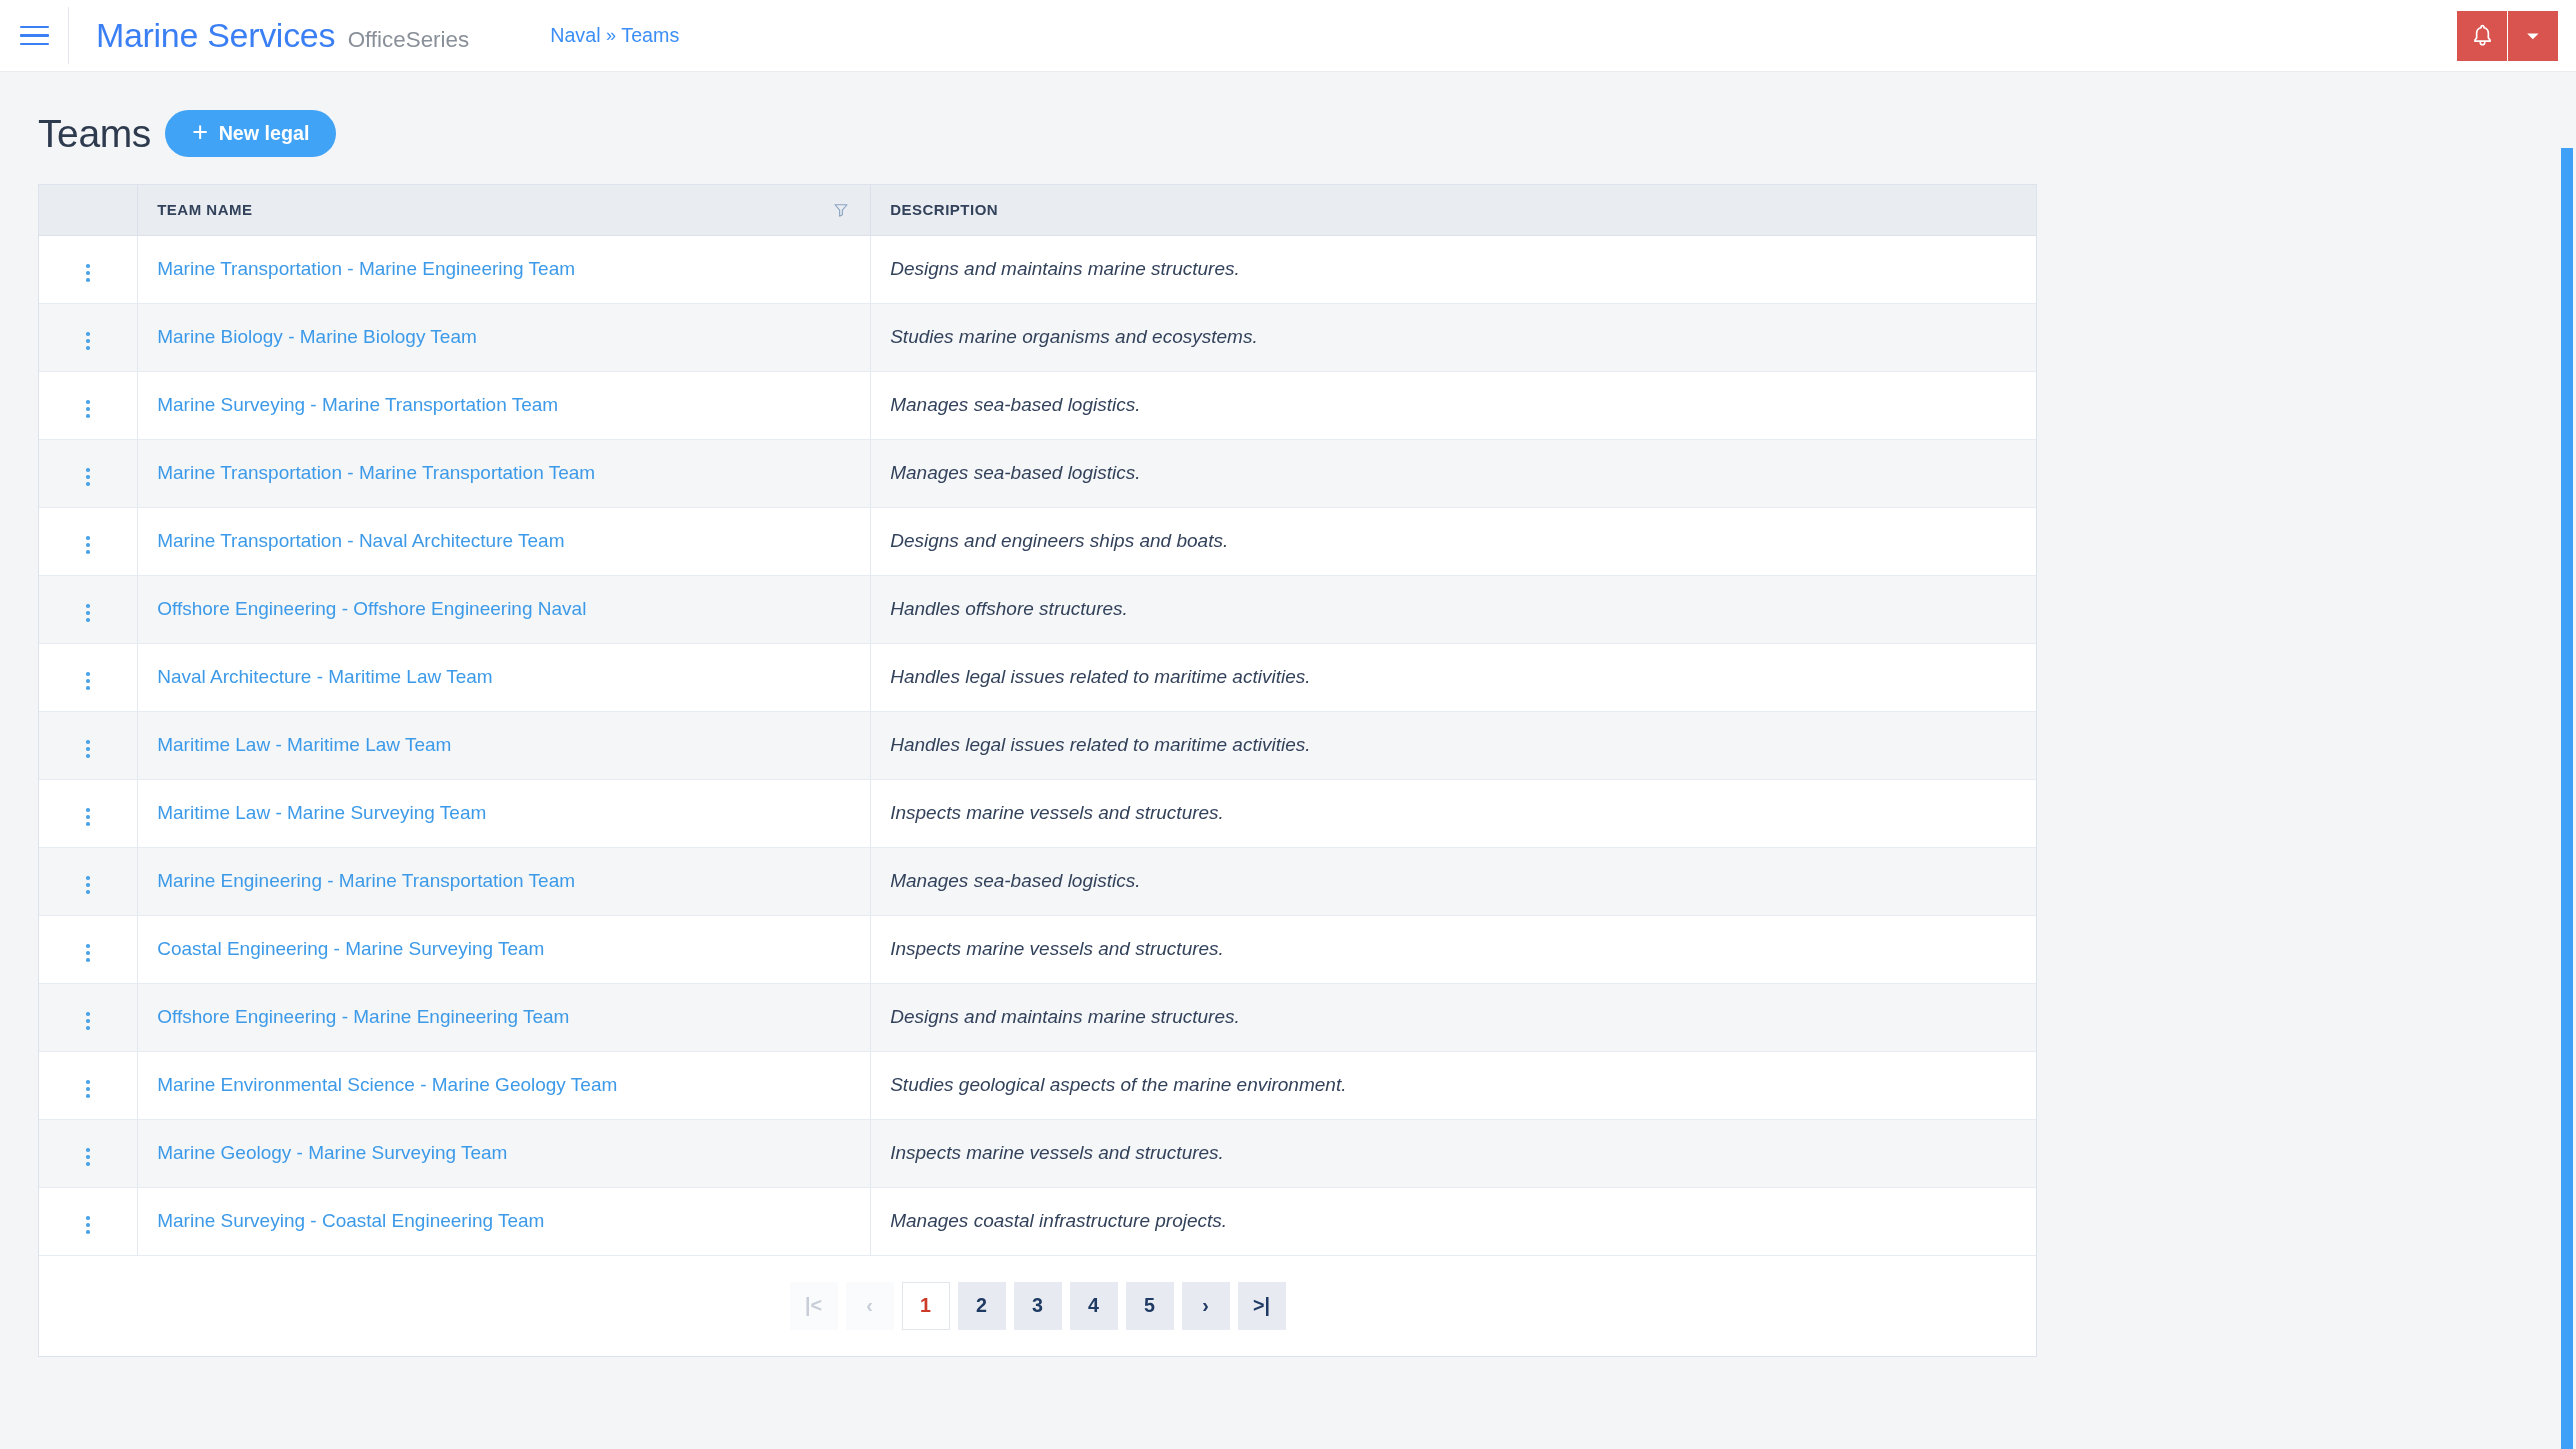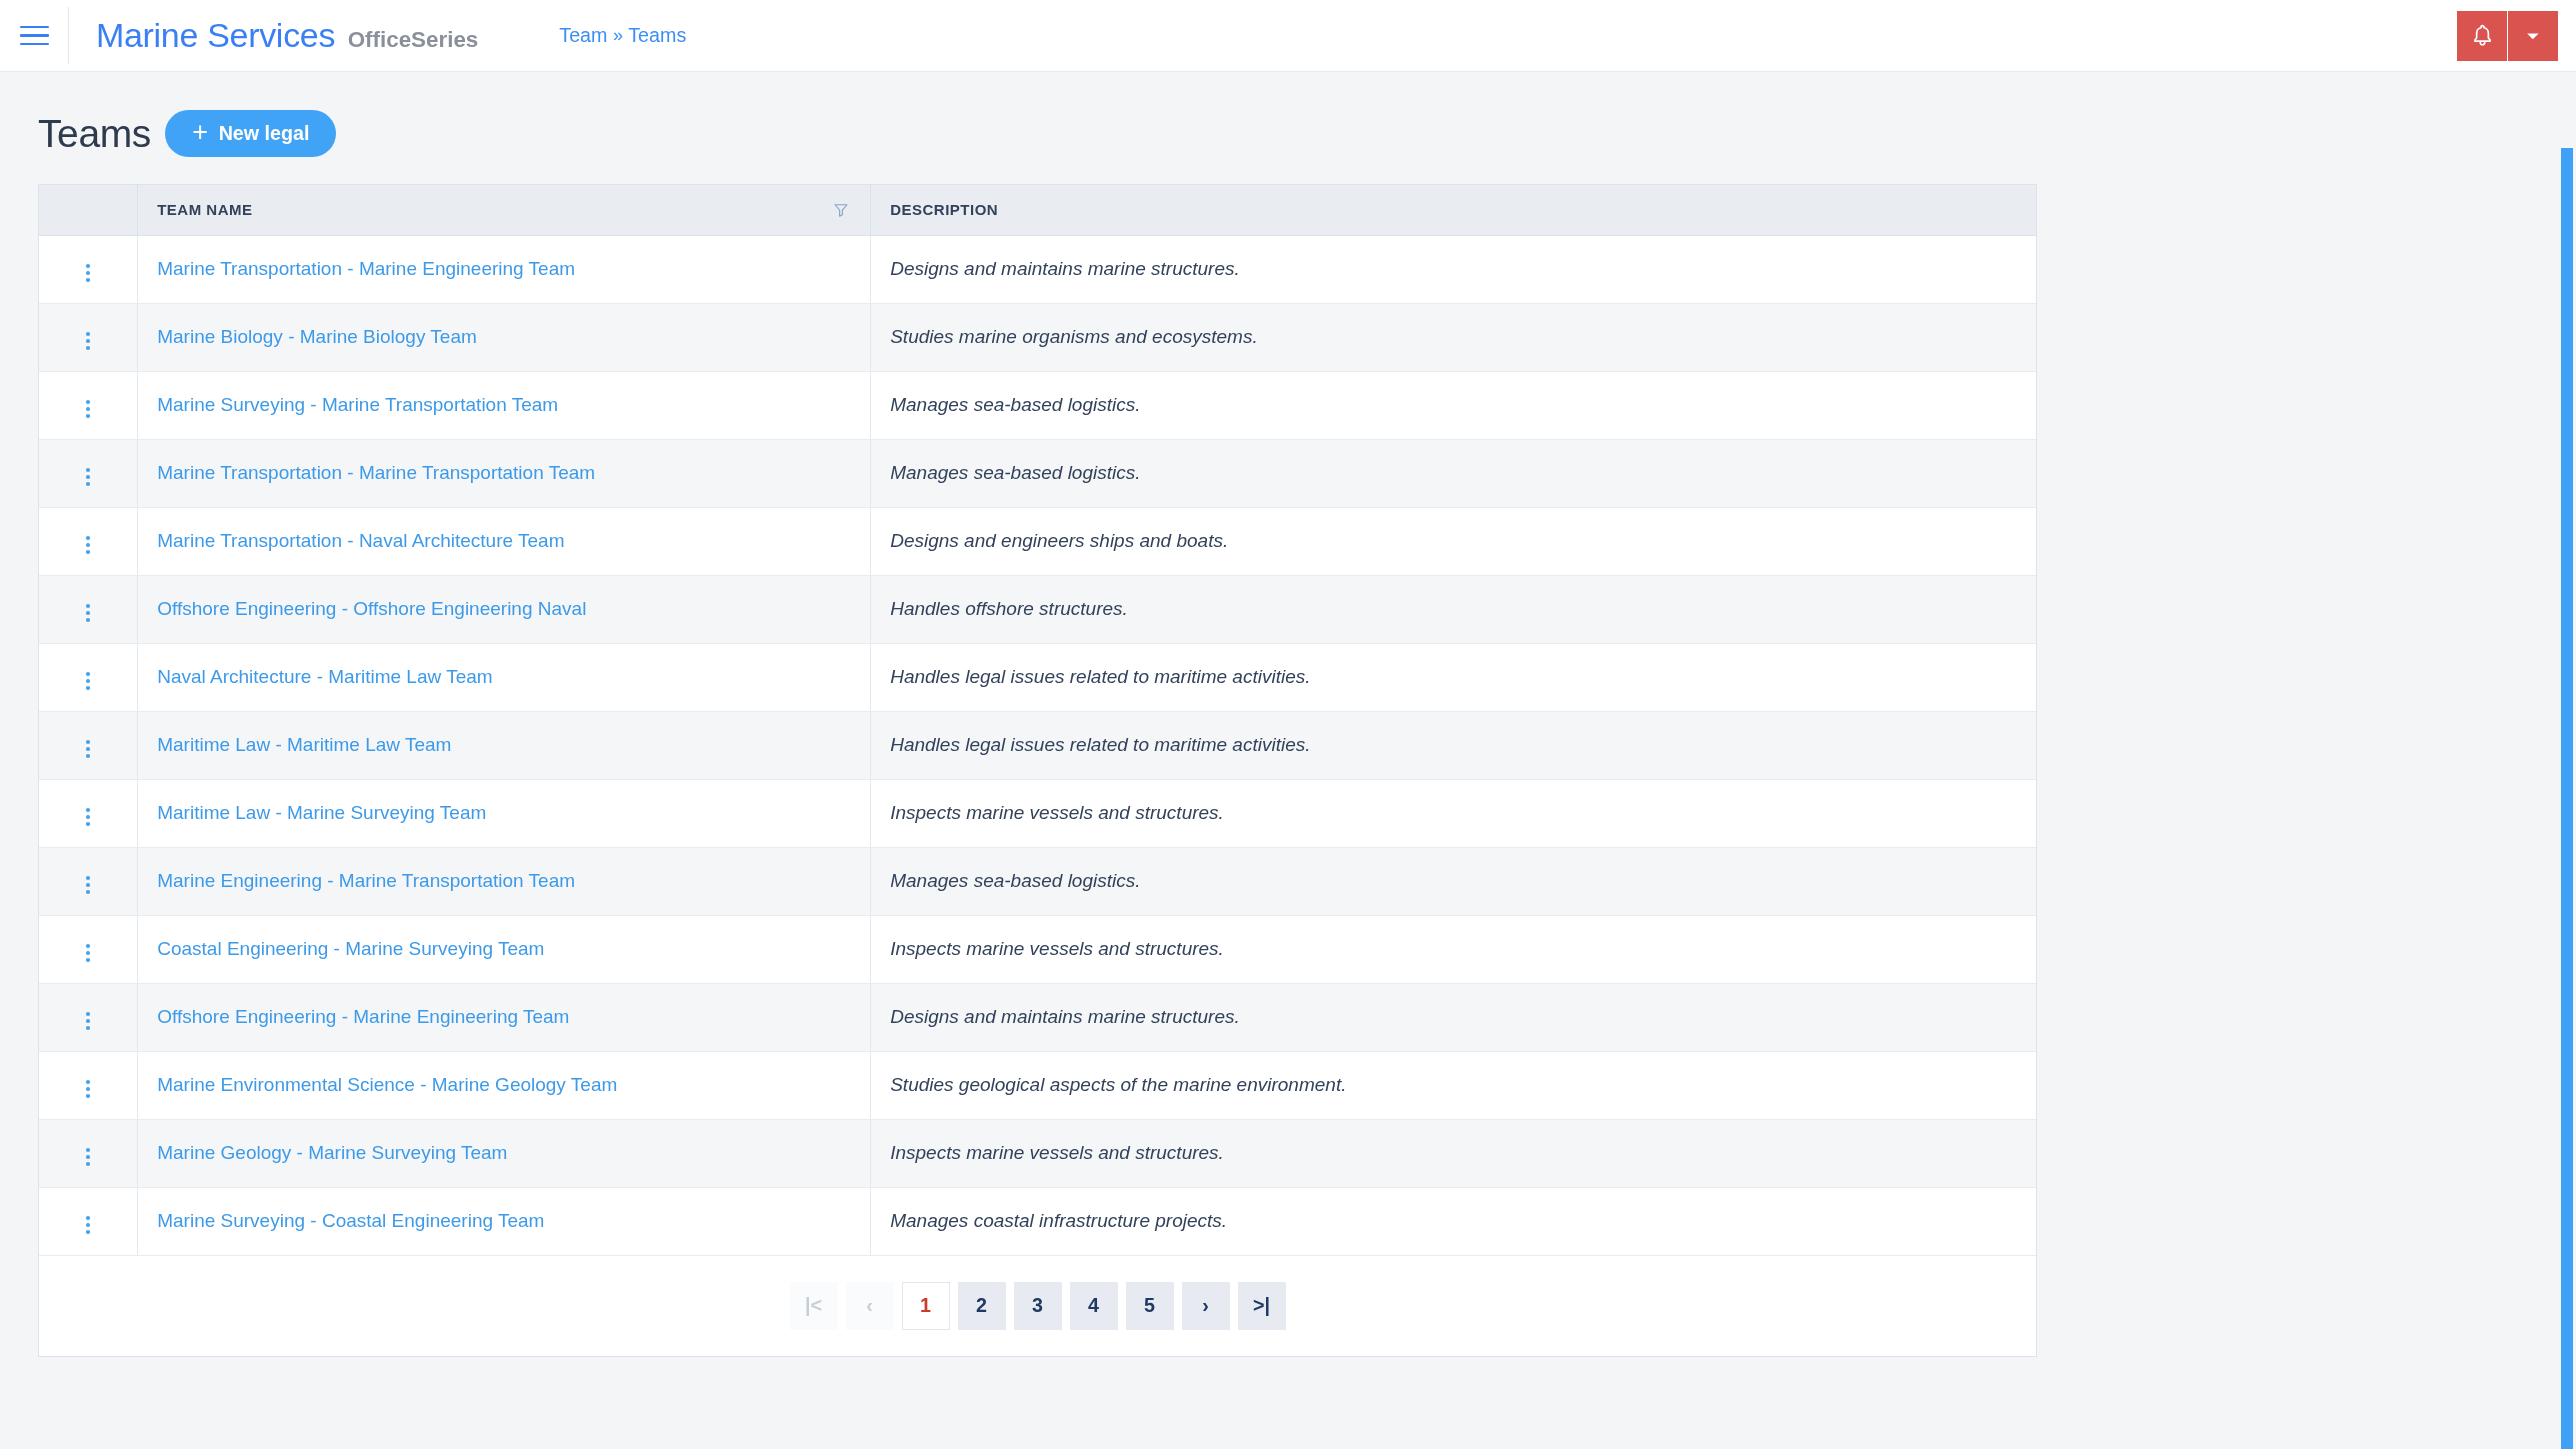--- a/index.html
+++ b/index.html
@@ -55,21 +55,21 @@
   }
   .brand-name {
     font-size: 34px;
     font-weight: normal;
     color: #3b7ff5;
     letter-spacing: -0.3px;
   }
   .brand-sub {
     font-size: 22.4px;
     color: #8a9099;
-    font-weight: bold;
+    font-weight: normal;
   }
   .breadcrumb {
     margin-left: 81px;
     display: flex;
     align-items: center;
     font-size: 19.7px;
     gap: 5.4px;
   }
   .breadcrumb a {
     color: #3b8ef5;
@@ -298,21 +298,21 @@
   </div>
 
   <div class="topbar-divider"></div>
 
   <div class="brand-wrap">
     <div class="brand-name">Marine Services</div>
     <div class="brand-sub">OfficeSeries</div>
   </div>
 
   <div class="breadcrumb">
-    <a>Team</a>
+    <a>Naval</a>
     <span class="sep">»</span>
     <a>Teams</a>
   </div>
 
   <div class="topbar-right">
     <div class="notif-btn">
       <svg width="27" height="27" viewBox="0 0 24 24">
         <path d="M12 3.2c-.7 0-1.3.6-1.3 1.3v.6C8.4 5.6 6.8 7.6 6.8 10v4.1l-1.5 1.9v1h13.4v-1l-1.5-1.9V10c0-2.4-1.6-4.4-3.9-4.9v-.6c0-.7-.6-1.3-1.3-1.3z" fill="none" stroke="#ffffff" stroke-width="1.5" stroke-linejoin="round"></path>
         <path d="M10 18.2a2 2 0 0 0 4 0" fill="none" stroke="#ffffff" stroke-width="1.5" stroke-linecap="round"></path>
       </svg>

